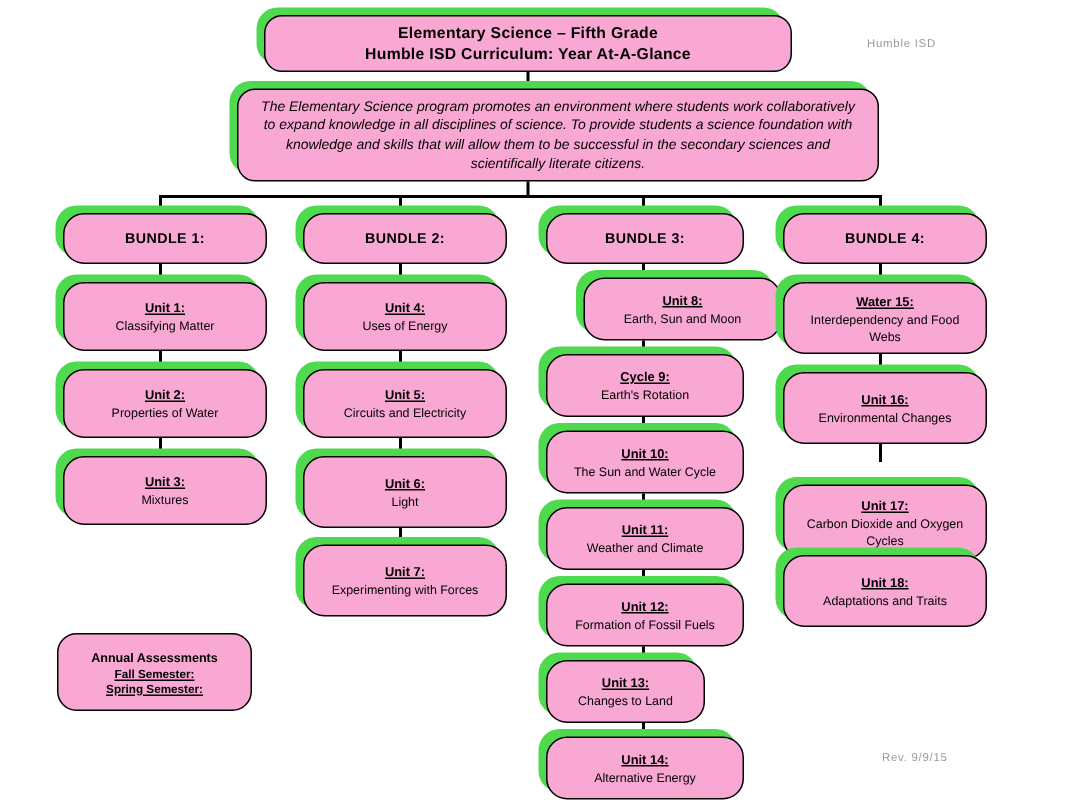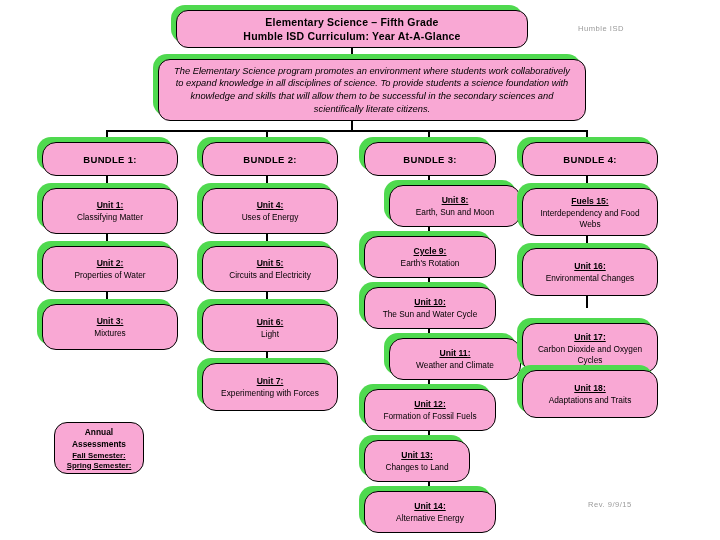--- a/index.html
+++ b/index.html
@@ -283,21 +283,21 @@
 
   <div class="node" style="left:364px; top:287px; width:132px; height:42px;">
     <div class="shadow" style="background: rgb(79, 217, 79);"></div>
     <div class="face">
       <div class="unit-num">Unit 10:</div>
       <div class="unit-title">The Sun and Water Cycle</div>
     </div>
   </div>
   <div class="vline" style="left:428px; top:329px; height:9px;"></div>
 
-  <div class="node" style="left:364px; top:338px; width:132px; height:42px;margin-left:25px;">
+  <div class="node" style="left:364px; top:338px; width:132px; height:42px;">
     <div class="shadow" style="background: rgb(79, 217, 79);"></div>
     <div class="face">
       <div class="unit-num">Unit 11:</div>
       <div class="unit-title">Weather and Climate</div>
     </div>
   </div>
   <div class="vline" style="left:428px; top:380px; height:9px;"></div>
 
   <div class="node" style="left:364px; top:389px; width:132px; height:42px;">
     <div class="shadow" style="background: rgb(79, 217, 79);"></div>
@@ -329,21 +329,21 @@
     <div class="shadow" style="background: rgb(79, 217, 79);"></div>
     <div class="face">
       <div class="bundle-label">BUNDLE 4:</div>
     </div>
   </div>
   <div class="vline" style="left:586px; top:176px; height:12px;"></div>
 
   <div class="node" style="left:522px; top:188px; width:136px; height:48px;">
     <div class="shadow" style="background: rgb(79, 217, 79);"></div>
     <div class="face">
-      <div class="unit-num">Fuels 15:</div>
+      <div class="unit-num">Water 15:</div>
       <div class="unit-title">Interdependency and Food Webs</div>
     </div>
   </div>
   <div class="vline" style="left:586px; top:236px; height:12px;"></div>
 
   <div class="node" style="left:522px; top:248px; width:136px; height:48px;">
     <div class="shadow" style="background: rgb(79, 217, 79);"></div>
     <div class="face">
       <div class="unit-num">Unit 16:</div>
       <div class="unit-title">Environmental Changes</div>
@@ -361,21 +361,21 @@
   <div class="vline" style="left:586px; top:358px; height:12px;"></div>
 
   <div class="node" style="left:522px; top:370px; width:136px; height:48px;">
     <div class="shadow" style="background: rgb(79, 217, 79);"></div>
     <div class="face">
       <div class="unit-num">Unit 18:</div>
       <div class="unit-title">Adaptations and Traits</div>
     </div>
   </div>
 
-  <div class="node assess-node" style="left:54px; top:422px; width:90px; height:52px;">
+  <div class="node assess-node" style="left:38px; top:422px; width:130px; height:52px;">
     <div class="face">
       <div class="assess-title">Annual Assessments</div>
       <div class="assess-line">Fall Semester:</div>
       <div class="assess-line">Spring Semester:</div>
     </div>
   </div>
 
 </div>
 
 </body></html>

